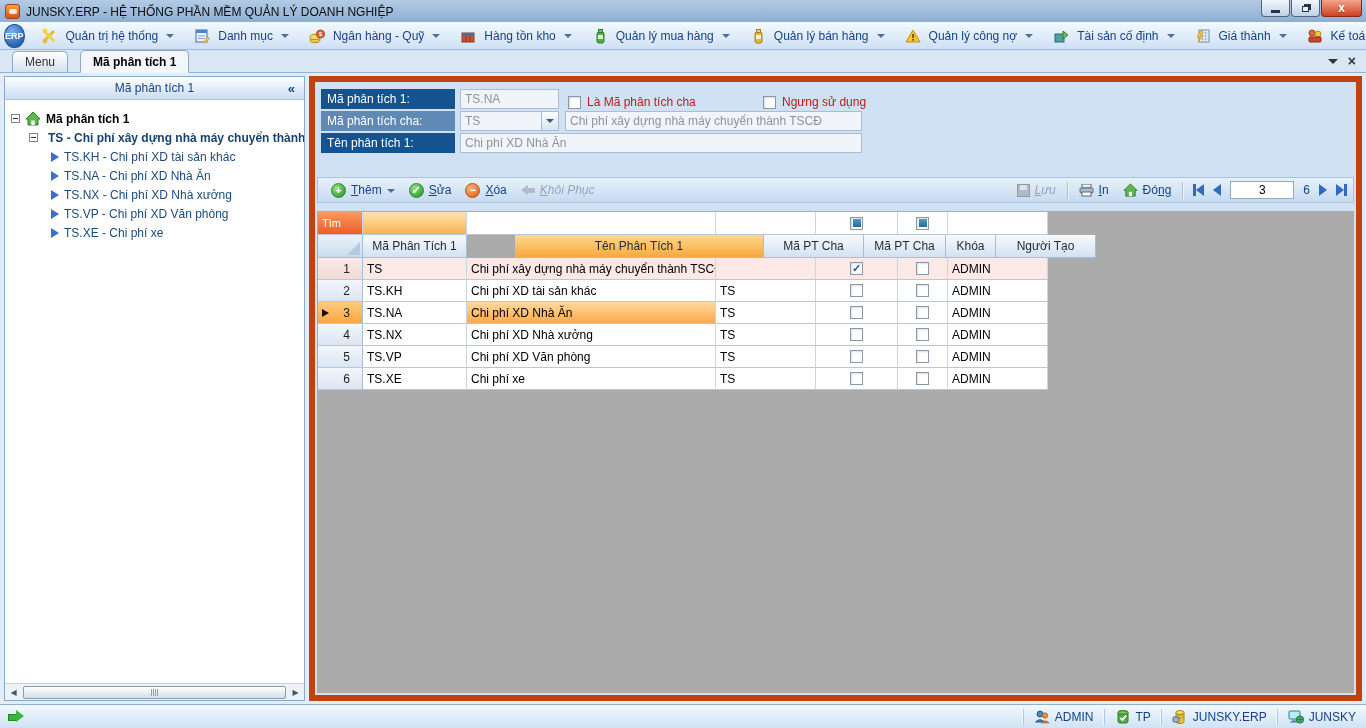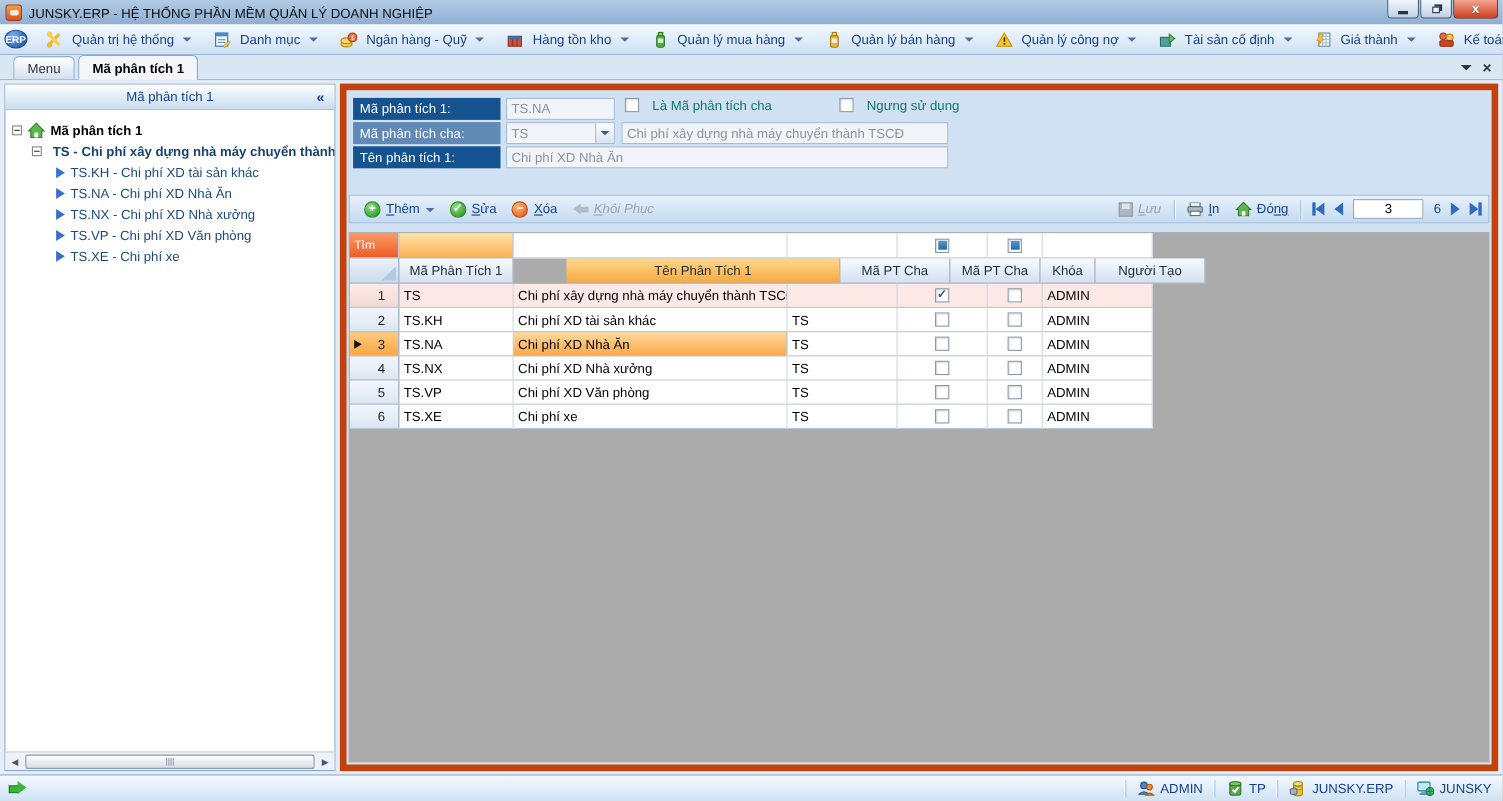--- a/index.html
+++ b/index.html
@@ -21,37 +21,37 @@
     display:flex; align-items:center; justify-content:center; cursor:default; }
   .wb.close { width:41px; background:linear-gradient(#f2a58d,#ce4122); border-color:#7e2a14; }
   .wb-min { width:9px; height:3px; background:#243548; margin-top:6px; }
   .wb-rest { width:7px; height:6px; border:1px solid #243548; background:#e8f0f8; box-shadow:2px -2px 0 -0px #243548; margin-top:1px; }
   .wb-x { color:#fff; font-weight:bold; font-size:12px; line-height:1; text-shadow:0 1px 1px #00000055; }
 
   
   .menubar { position:absolute; top:22px; left:0; right:0; height:28px;
     background:linear-gradient(#f3f9ff,#cfe0f3); border-bottom:1px solid #9cb9da;
     display:flex; align-items:center; padding:0 4px; }
-  .erp-logo { width:24px; height:17px; border-radius:50%;
+  .erp-logo { width:24px; height:24px; border-radius:50%;
     background:radial-gradient(circle at 35% 30%, #7db1ee, #2a66b8 70%);
     border:1px solid #1c4a8c; color:#fff; font-weight:bold; font-size:9px;
     display:flex; align-items:center; justify-content:center; margin-right:4px; }
   .m-sep { width:1px; height:20px; background:#b4cbe6; margin:0 3px; box-shadow:1px 0 0 #ffffff; }
   .menu-item { display:flex; align-items:center; gap:8px; padding:0 7px; height:24px;
     color:#15428b; white-space:nowrap; border-radius:2px; cursor:default; }
   .mi-caret { width:0; height:0; border-left:4px solid transparent; border-right:4px solid transparent;
     border-top:4px solid #4f6f9e; margin-top:1px; }
   .mi-ico { width:16px; height:16px; flex:0 0 16px; }
 
   
   .tabstrip { position:absolute; top:50px; left:0; right:0; height:23px; background:#d9e6f4;
     display:flex; align-items:flex-end; padding-left:12px; border-bottom:1px solid #96b1cf; }
   .tab { height:21px; display:flex; align-items:center; padding:0 12px;
     border:1px solid #8ca8c5; border-bottom:none; border-radius:5px 5px 0 0;
-    margin-right:3px; font-size:12px; cursor:default; }
+    margin-right:12px; font-size:12px; cursor:default; }
   .tab.inactive { background:linear-gradient(#ffffff,#d4e0ee); color:#333; }
   .tab.active { background:#f3f7fc; font-weight:bold; color:#000; height:23px; margin-bottom:-1px; border-bottom:1px solid #f3f7fc; }
   .tab-ctrls { margin-left:auto; display:flex; align-items:center; gap:10px; padding:0 10px 4px 0; color:#333; }
   .tab-ctrls .dd { width:0; height:0; border-left:5px solid transparent; border-right:5px solid transparent; border-top:5px solid #333; }
   .tab-ctrls .x { font-size:14px; font-weight:bold; line-height:1; }
 
   
   .content { position:absolute; top:73px; left:0; right:0; bottom:24px; background:#e4ecf7; }
 
   
@@ -81,21 +81,21 @@
   .f-label { position:absolute; width:134px; height:20px; color:#fff; padding:0 6px; display:flex; align-items:center; }
   .f-label.navy { background:#14538f; }
   .f-label.steel { background:#6089b6; }
   .f-input { position:absolute; height:20px; background:#f1f4f9; border:1px solid #a7bdd5; color:#8d939c;
     font-size:12px; font-family:"Liberation Sans",sans-serif; padding:0 4px; }
   .combo { position:absolute; height:20px; background:#f1f4f9; border:1px solid #a7bdd5; display:flex; align-items:center; }
   .combo .val { flex:1; padding:0 4px; color:#8d939c; }
   .combo .btn { width:17px; height:100%; border-left:1px solid #a7bdd5; background:linear-gradient(#fdfefe,#d8e4f0);
     display:flex; align-items:center; justify-content:center; }
   .combo .btn i { width:0; height:0; border-left:4px solid transparent; border-right:4px solid transparent; border-top:4px solid #3c5a86; }
-  .f-check { position:absolute; height:20px; display:flex; align-items:flex-start; gap:12px; color:#0f766e; }
+  .f-check { position:absolute; height:20px; display:flex; align-items:flex-end; gap:6px; color:#b91c1c; }
   .cbox { width:13px; height:13px; background:#fff; border:1px solid #8a98a8; box-shadow:inset 1px 1px 2px #00000026; }
 
   
   .toolbar { position:absolute; top:95px; left:2px; right:2px; height:26px;
     background:linear-gradient(#e7f1fb,#c5daf0); border:1px solid #aac4e0;
     display:flex; align-items:center; color:#15428b; padding:0 6px; }
   .tbtn { display:flex; align-items:center; gap:5px; padding:0 7px; height:22px; cursor:default; white-space:nowrap; }
   .tbtn .u { text-decoration:underline; }
   .tbtn.disabled { color:#9aa5b1;font-style:italic; }
   .tb-circle { width:15px; height:15px; border-radius:50%; color:#fff; font-size:11px; font-weight:bold;

